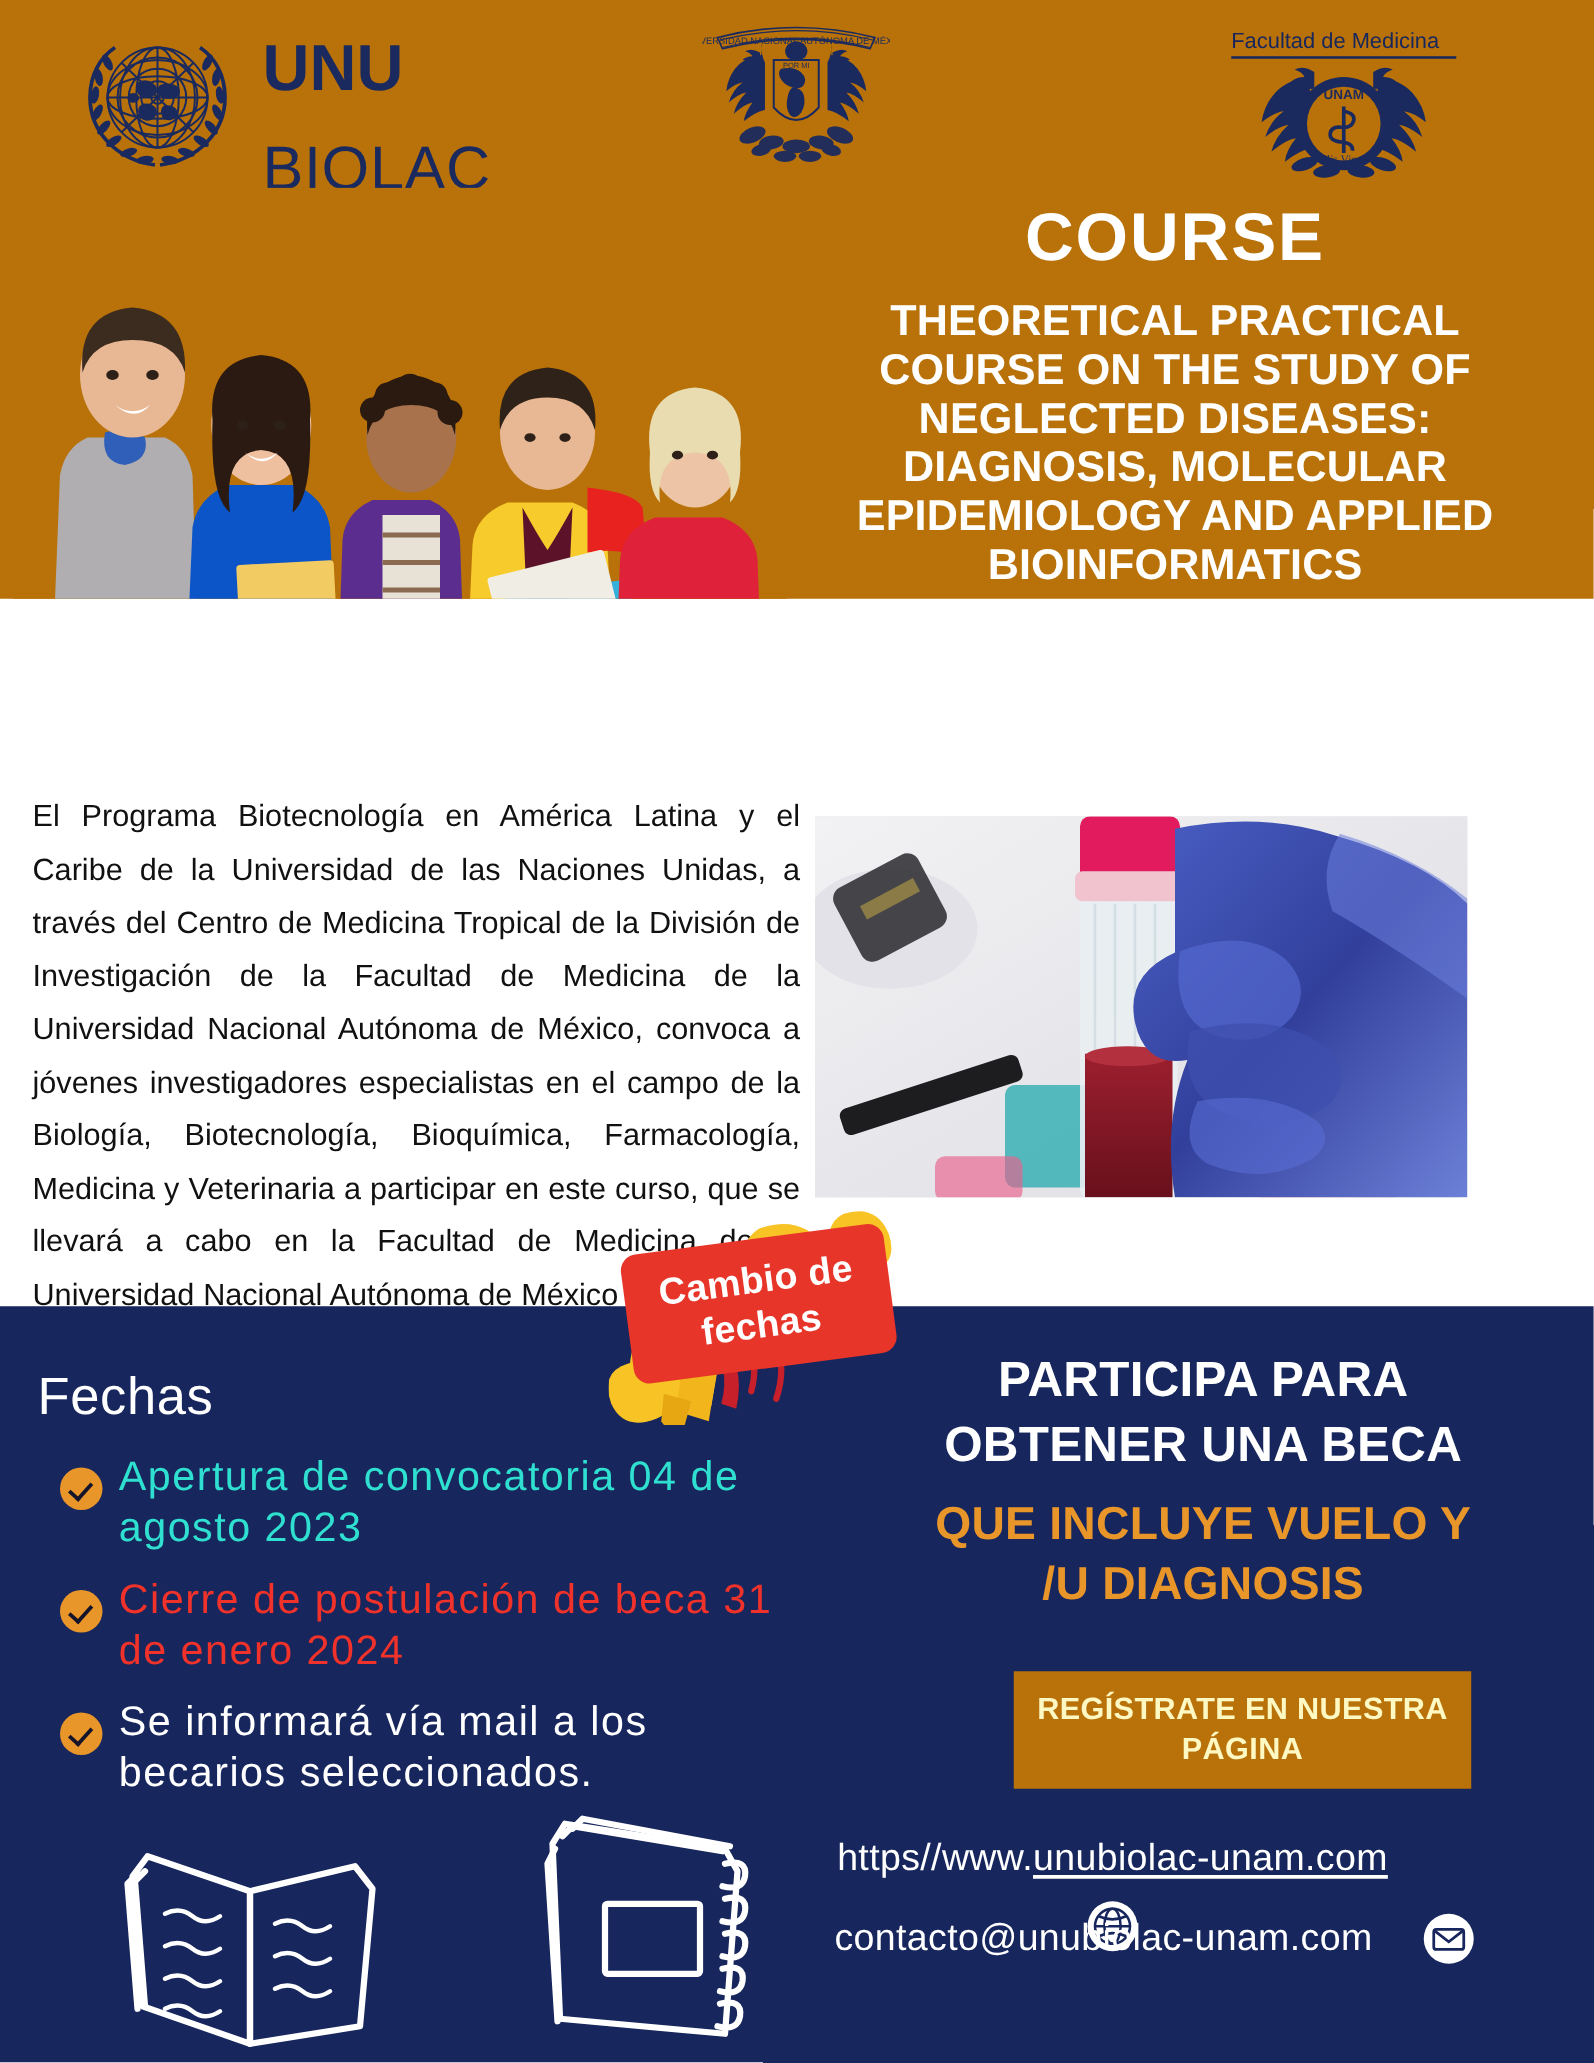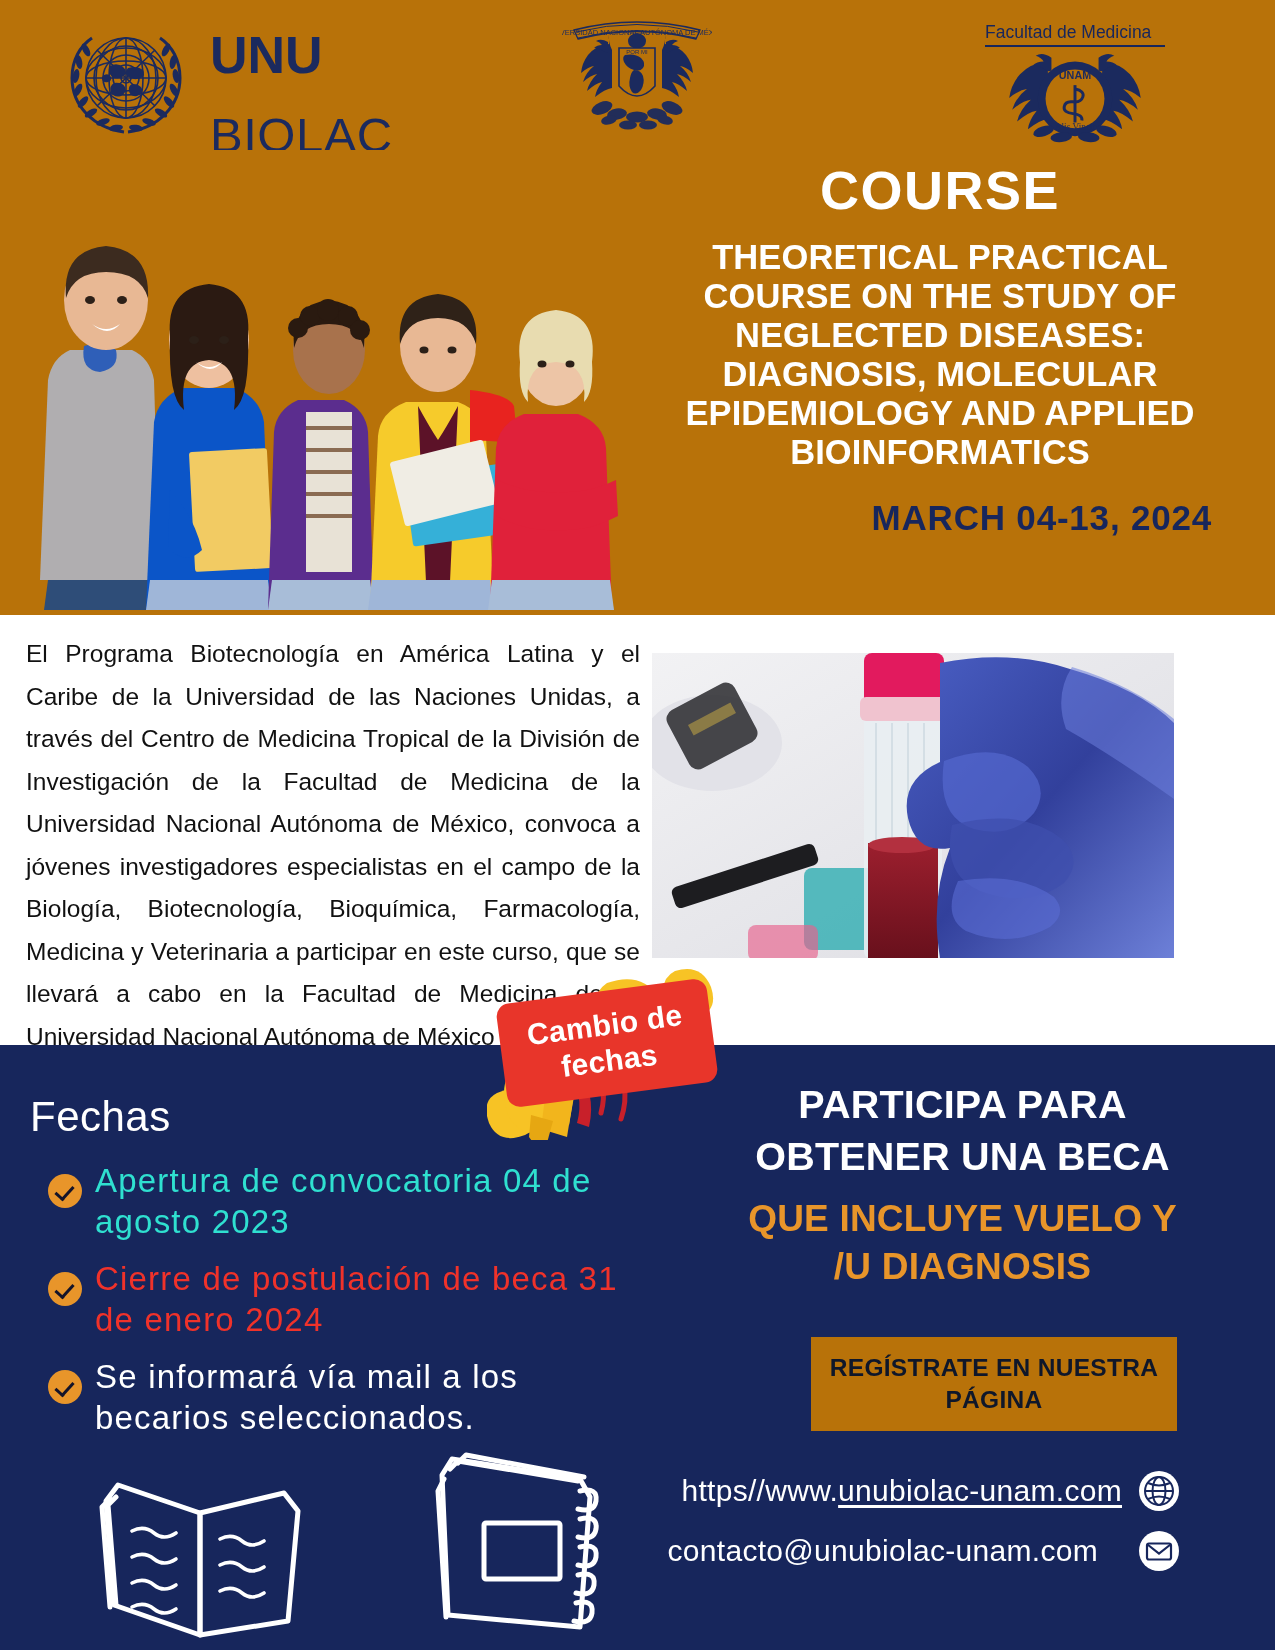--- a/index.html
+++ b/index.html
@@ -12,21 +12,21 @@
   }
   #poster {
     position: absolute; left: 0; top: 0;
     width: 1275px; height: 1650px;
     background: #ffffff;
   }
 
   
   .header {
     position: absolute; left: 0; top: 0;
-    width: 1275px; height: 615px;
+    width: 1275px; height: 479px;
     background: #b87209;
     overflow: hidden;
   }
 
   
   .unu-logo { position: absolute; left: 62px; top: 22px; width: 340px; height: 115px; }
   .unu-emblem { position: absolute; left: 0; top: 6px; width: 128px; height: 110px; }
   .unu-text { position: absolute; left: 148px; top: 8px; }
   .unu-line1 {
     font-size: 52px; font-weight: bold; color: #1b2a5e;
@@ -163,33 +163,33 @@
     position: absolute; left: 735px; top: 1195px; width: 455px;
     text-align: center;
     color: #e8952a; font-size: 37px; font-weight: bold;
     line-height: 48px; letter-spacing: 0.2px;
     font-family: "Liberation Sans", sans-serif;
   }
   .register-btn {
     position: absolute; left: 811px; top: 1337px;
     width: 366px; height: 94px;
     background: #b87209;
-    color: #0f172a;
+    color: #fef9c3;
     display: flex; align-items: center; justify-content: center;
     text-align: center;
     font-size: 24.5px; font-weight: bold; line-height: 32px;
     letter-spacing: 0.3px;
     font-family: "Liberation Sans", sans-serif;
   }
 
   .contact-row {
     position: absolute; display: flex; align-items: center;
     justify-content: flex-end; gap: 16px;
   }
-  #contact-url { left: 600px; top: 1470px; width: 580px; }
+  #contact-url { left: 600px; top: 1470px; width: 580px; flex-direction: column; }
   #contact-mail{ left: 600px; top: 1530px; width: 580px; gap: 40px; }
   .contact-text {
     color: #ffffff; font-size: 30px; letter-spacing: 0.3px;
     font-family: "Liberation Sans", sans-serif;
   }
   .contact-text .ul { text-decoration: underline; text-underline-offset: 4px; }
   .contact-icon { flex: 0 0 auto; width: 42px; height: 42px; }
 
   
   .badge-wrap {

